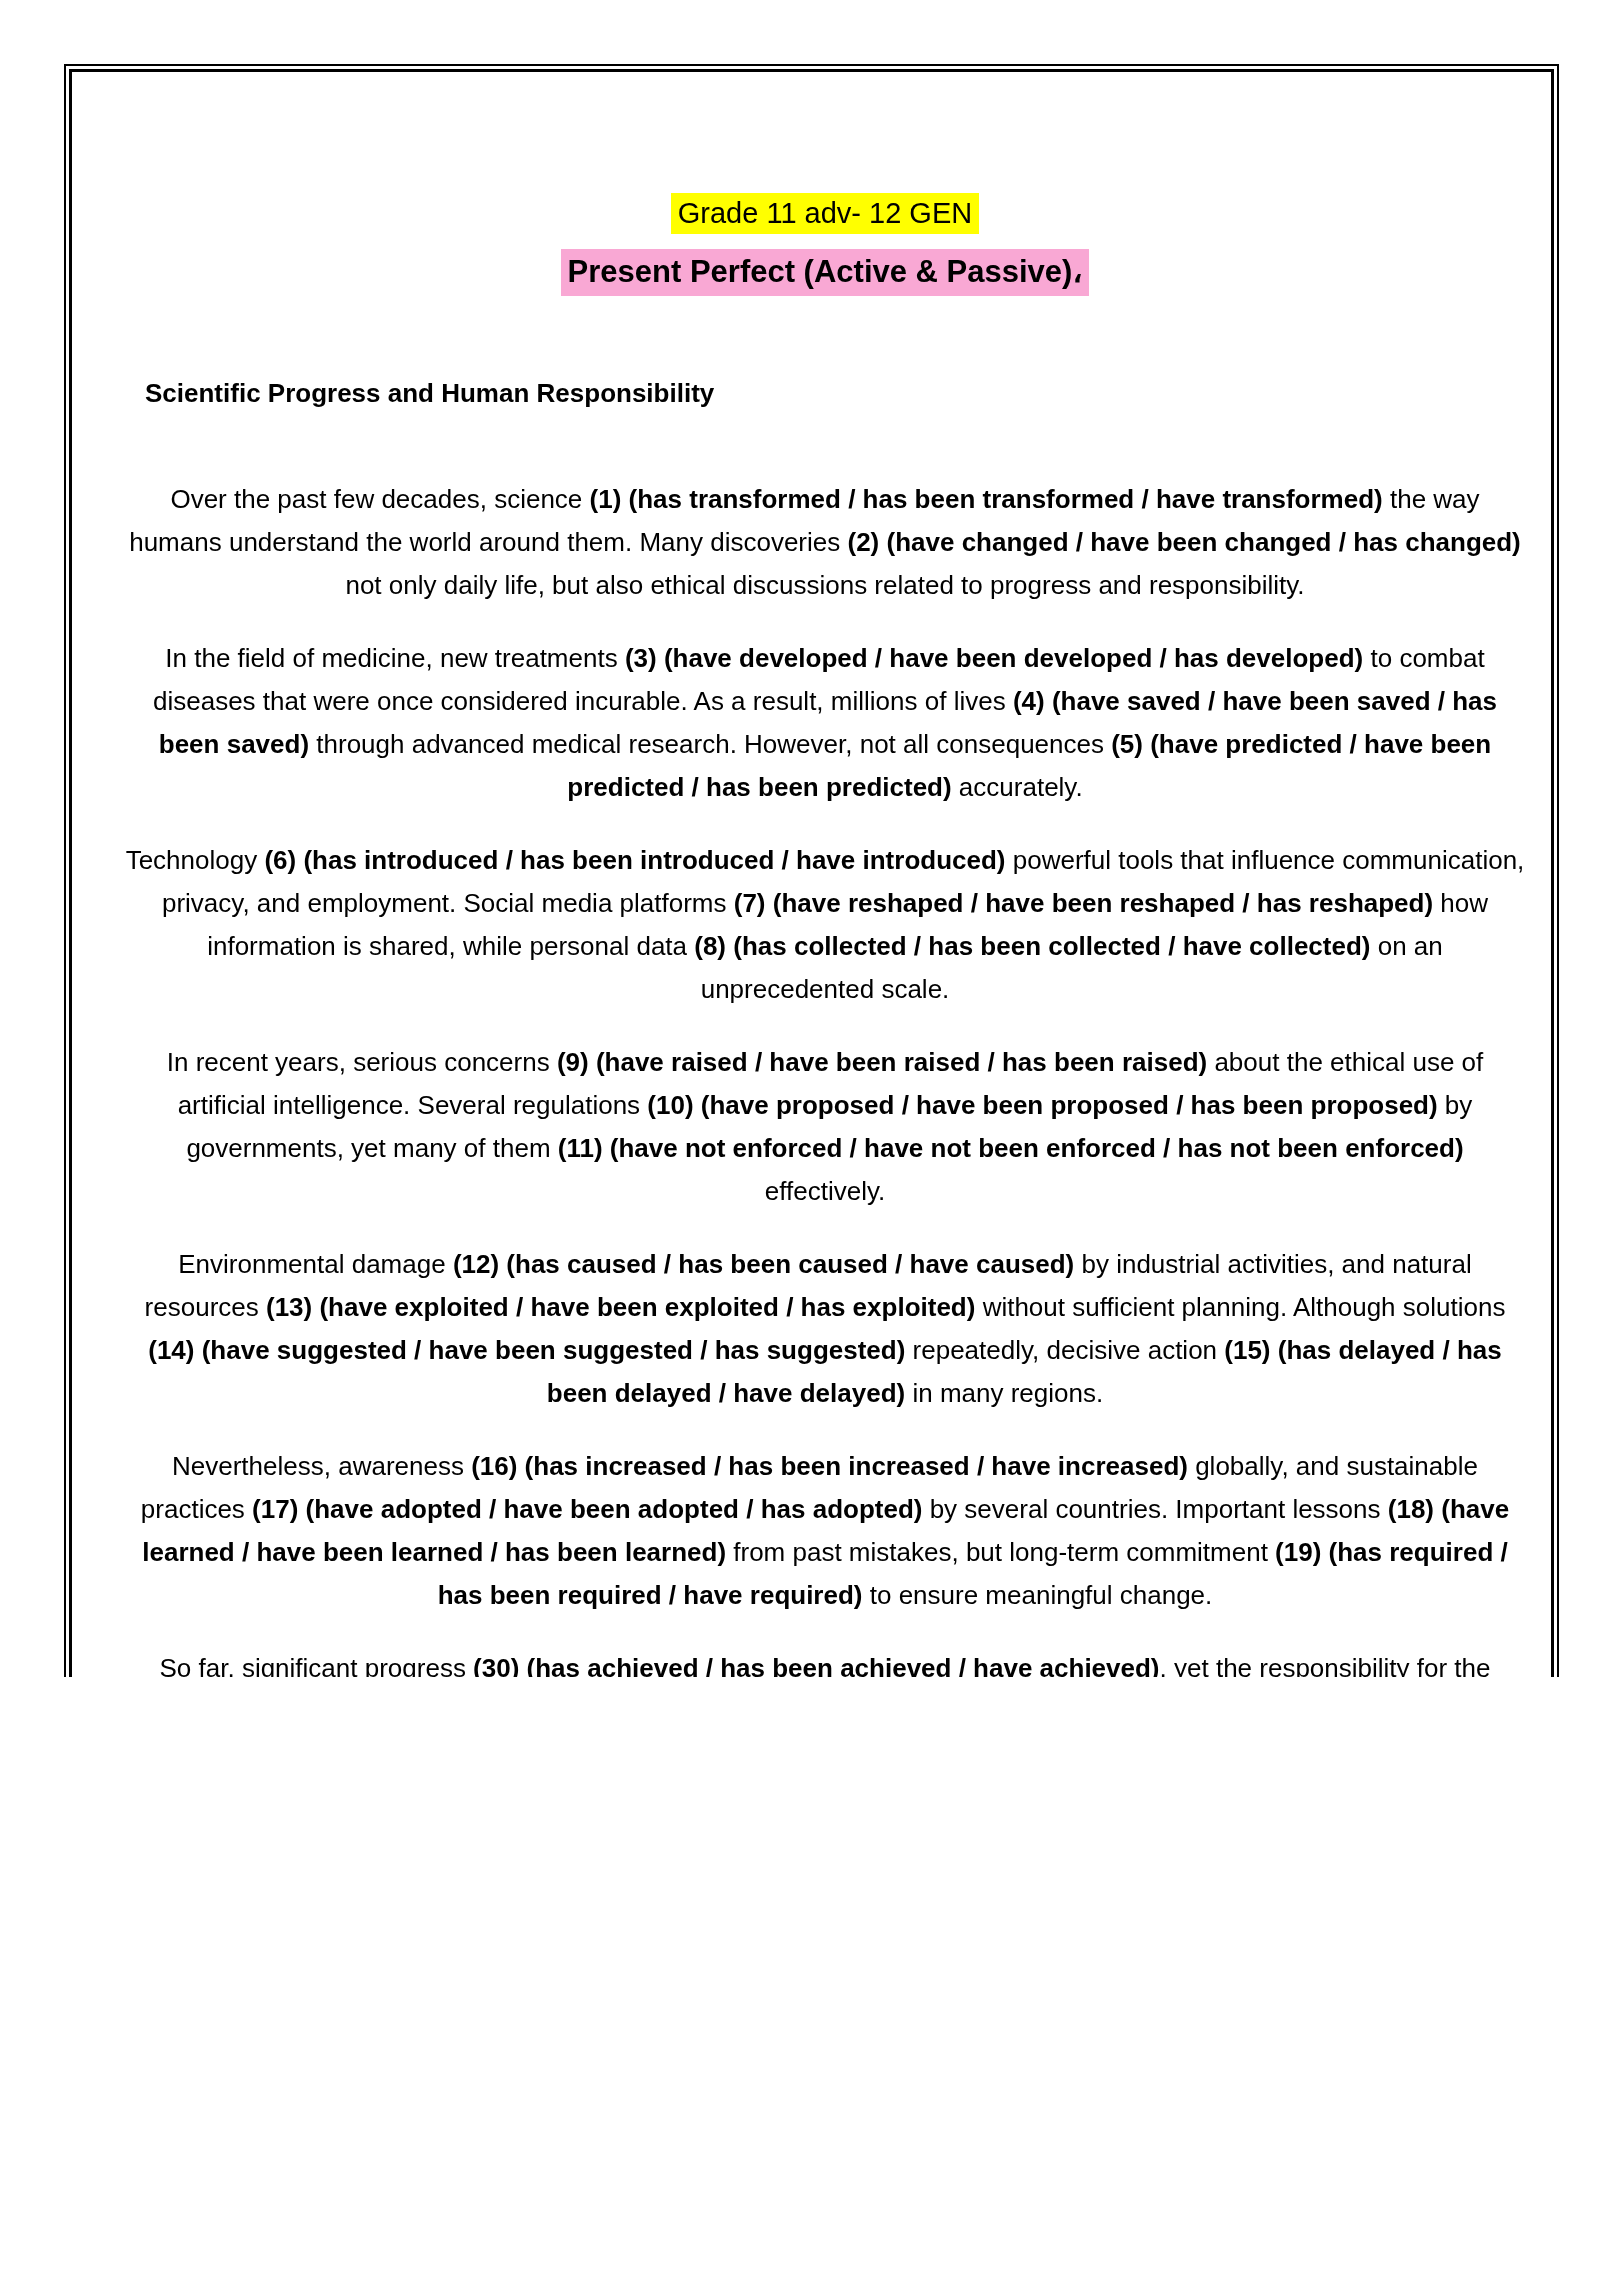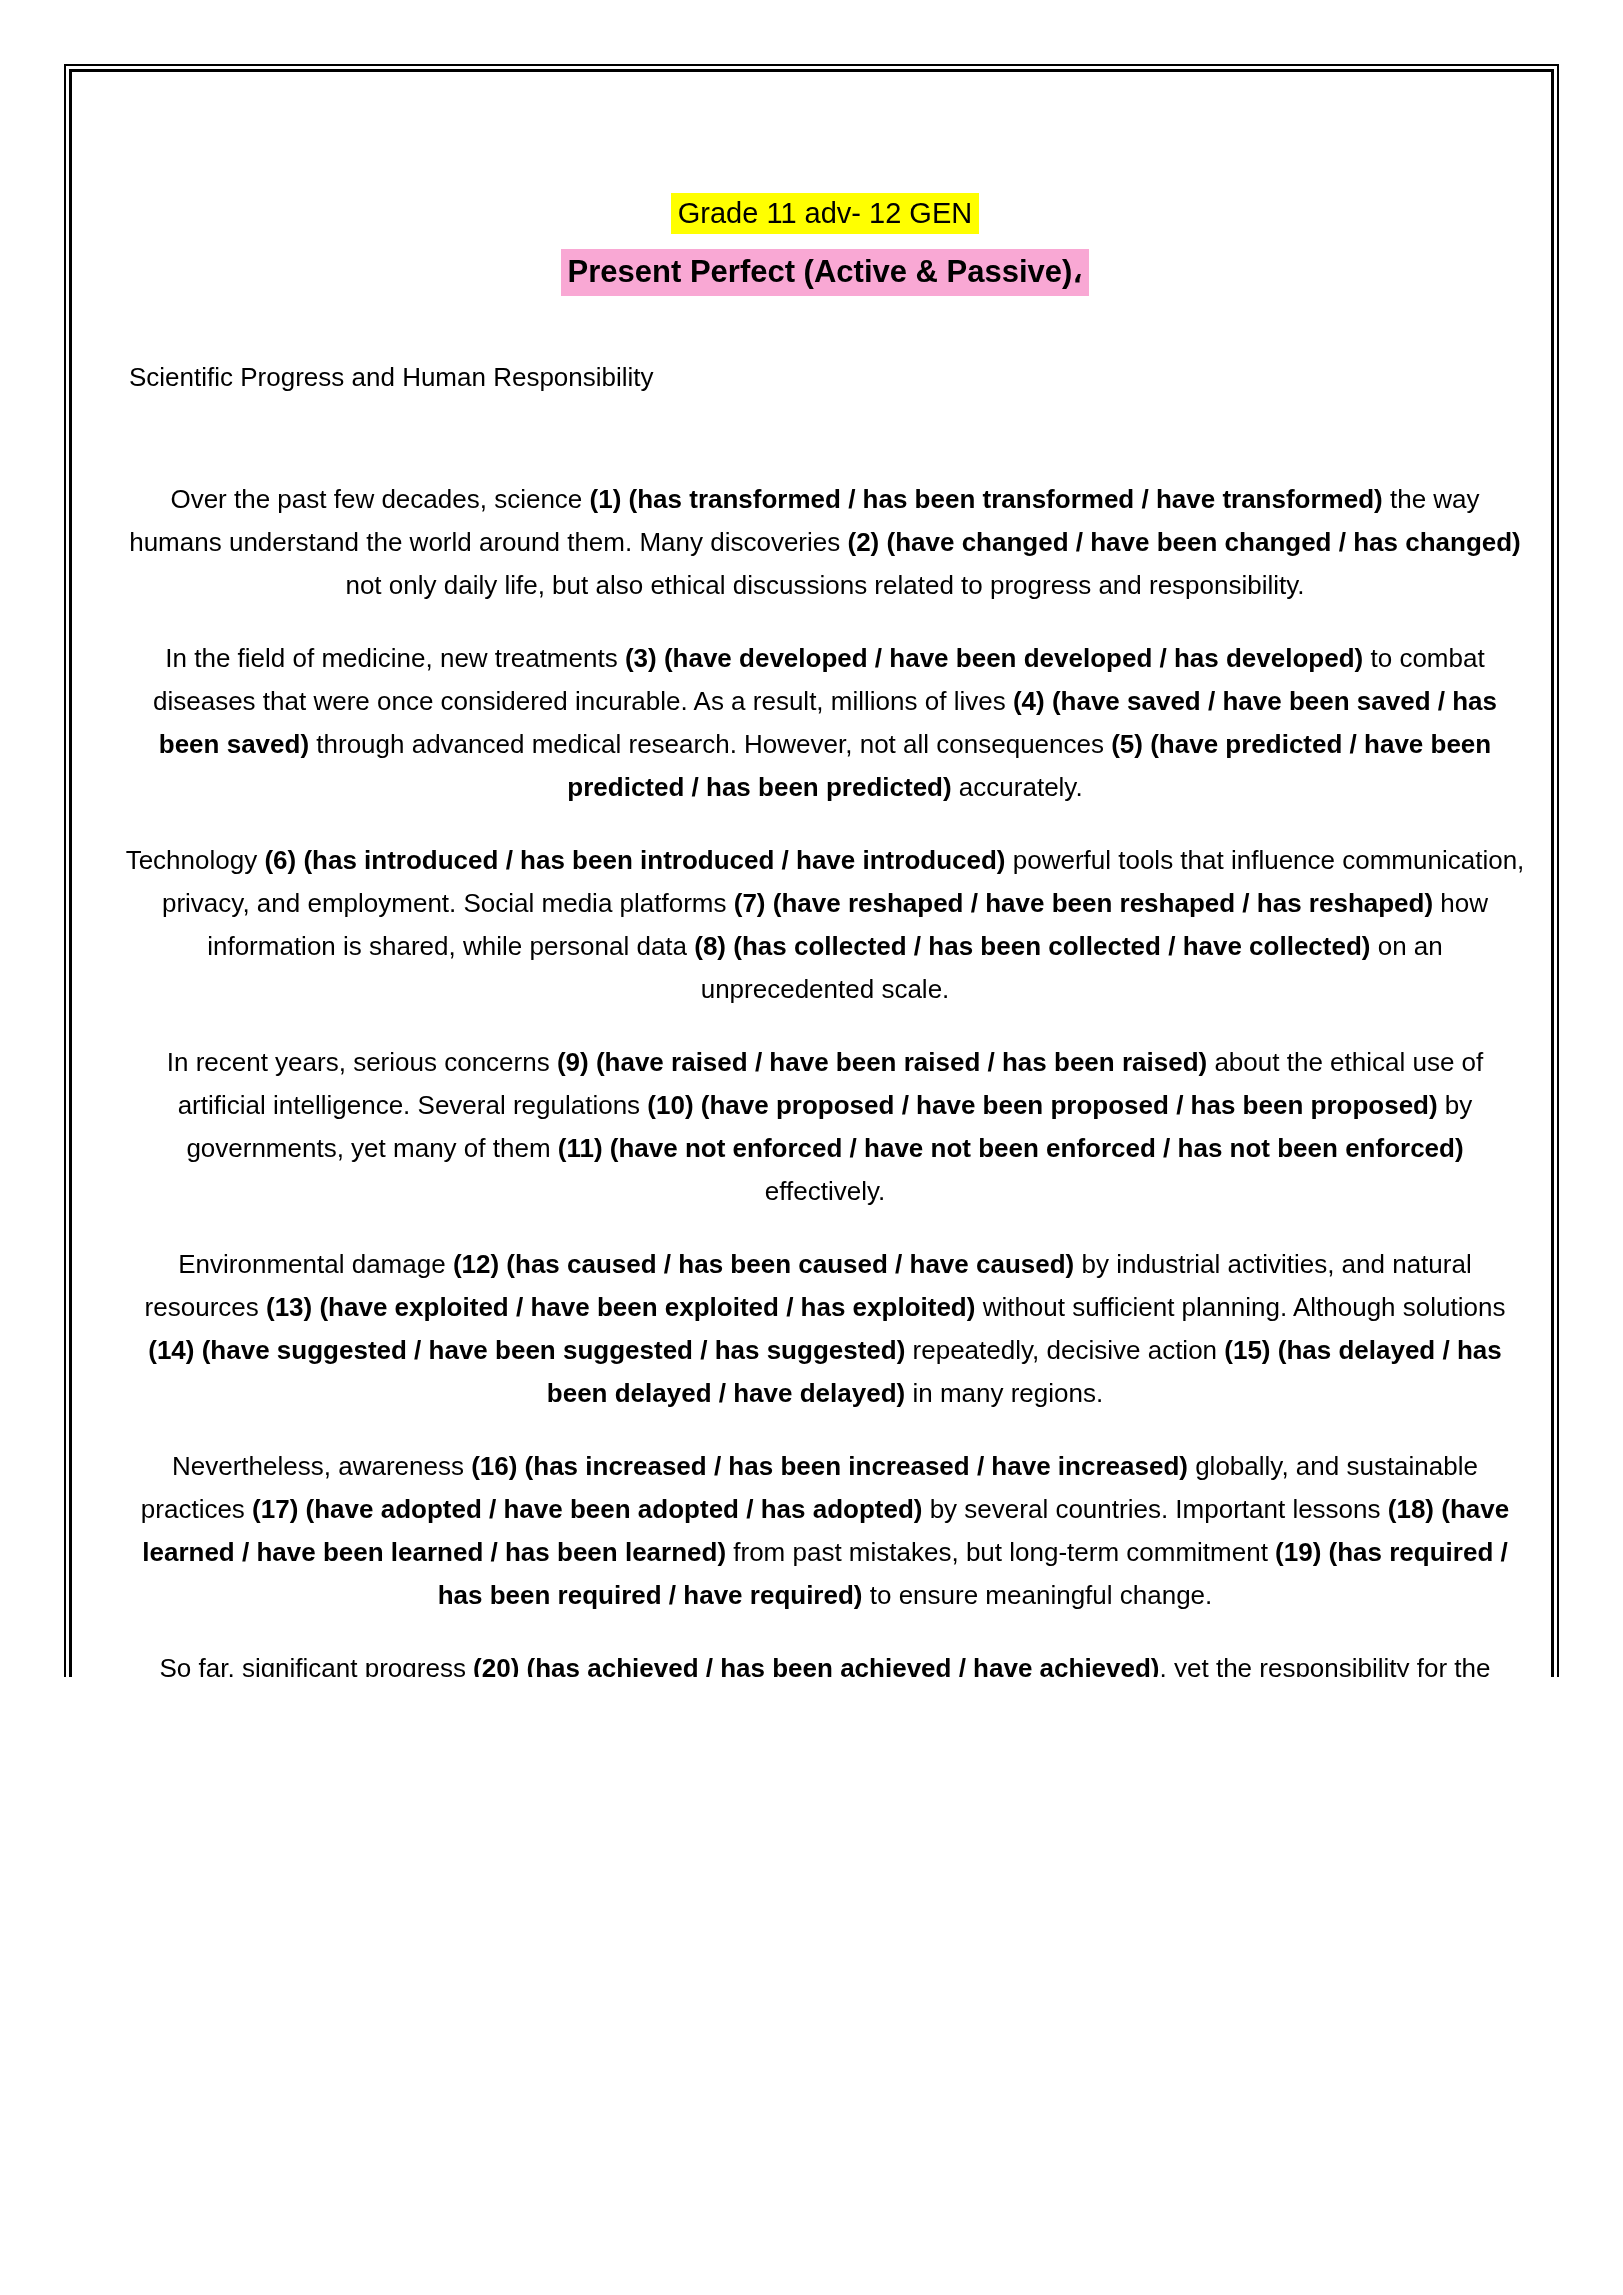--- a/index.html
+++ b/index.html
@@ -28,22 +28,22 @@
   .title-row.t1{top:193px;}
   .title-row.t2{top:249px;}
   .hl{
     display:inline-block;
     padding:1.3px 6.5px;
   }
   .t1 .hl{font-size:29px;line-height:38px;font-weight:400;}
   .t2 .hl{font-size:31px;line-height:44px;font-weight:700;}
   .heading{
     position:absolute;left:129px;top:359px;
-    margin:0;
-    font-size:26px;line-height:37px;font-weight:400;
+    margin:16px;
+    font-size:26px;line-height:37px;font-weight:700;
   }
   .content{
     position:absolute;left:124px;top:478px;width:1402px;
     font-size:26px;line-height:43px;
     text-align:center;
   }
   .content p{margin:0 0 30px 0;}
   .content b{font-weight:700;}
   .divider{
     position:absolute;left:122px;top:1866px;
@@ -79,21 +79,21 @@
 
   <h2 class="heading">Scientific Progress and Human Responsibility</h2>
 
   <div class="content" id="content">
       <p>Over the past few decades, science <b>(1) (has transformed / has been transformed / have transformed)</b> the way humans understand the world around them. Many discoveries <b>(2) (have changed / have been changed / has changed)</b> not only daily life, but also ethical discussions related to progress and responsibility.</p>
       <p>In the field of medicine, new treatments <b>(3) (have developed / have been developed / has developed)</b> to combat diseases that were once considered incurable. As a result, millions of lives <b>(4) (have saved / have been saved / has been saved)</b> through advanced medical research. However, not all consequences <b>(5) (have predicted / have been predicted / has been predicted)</b> accurately.</p>
       <p>Technology <b>(6) (has introduced / has been introduced / have introduced)</b> powerful tools that influence communication, privacy, and employment. Social media platforms <b>(7) (have reshaped / have been reshaped / has reshaped)</b> how information is shared, while personal data <b>(8) (has collected / has been collected / have collected)</b> on an unprecedented scale.</p>
       <p>In recent years, serious concerns <b>(9) (have raised / have been raised / has been raised)</b> about the ethical use of artificial intelligence. Several regulations <b>(10) (have proposed / have been proposed / has been proposed)</b> by governments, yet many of them <b>(11) (have not enforced / have not been enforced / has not been enforced)</b> effectively.</p>
       <p>Environmental damage <b>(12) (has caused / has been caused / have caused)</b> by industrial activities, and natural resources <b>(13) (have exploited / have been exploited / has exploited)</b> without sufficient planning. Although solutions <b>(14) (have suggested / have been suggested / has suggested)</b> repeatedly, decisive action <b>(15) (has delayed / has been delayed / have delayed)</b> in many regions.</p>
       <p>Nevertheless, awareness <b>(16) (has increased / has been increased / have increased)</b> globally, and sustainable practices <b>(17) (have adopted / have been adopted / has adopted)</b> by several countries. Important lessons <b>(18) (have learned / have been learned / has been learned)</b> from past mistakes, but long-term commitment <b>(19) (has required / has been required / have required)</b> to ensure meaningful change.</p>
-      <p>So far, significant progress <b>(20) (has achieved / has been achieved / have achieved)</b>, yet the responsibility for the future <b>(36) (has shared / has been shared / have shared)</b> by governments, institutions, and individuals alike.</p>
+      <p>So far, significant progress <b>(30) (has achieved / has been achieved / have achieved)</b>, yet the responsibility for the future <b>(36) (has shared / has been shared / have shared)</b> by governments, institutions, and individuals alike.</p>
     </div>
 
   <div class="divider" style="background: rgb(171, 171, 171);"></div>
 
   <div class="qr-wrap">
     <svg id="qr" width="65" height="67" viewBox="0 0 21 21">
         <rect x="0" y="0" width="7" height="1" fill="#000"></rect>
         <rect x="0" y="6" width="7" height="1" fill="#000"></rect>
         <rect x="0" y="0" width="1" height="7" fill="#000"></rect>
         <rect x="6" y="0" width="1" height="7" fill="#000"></rect>

